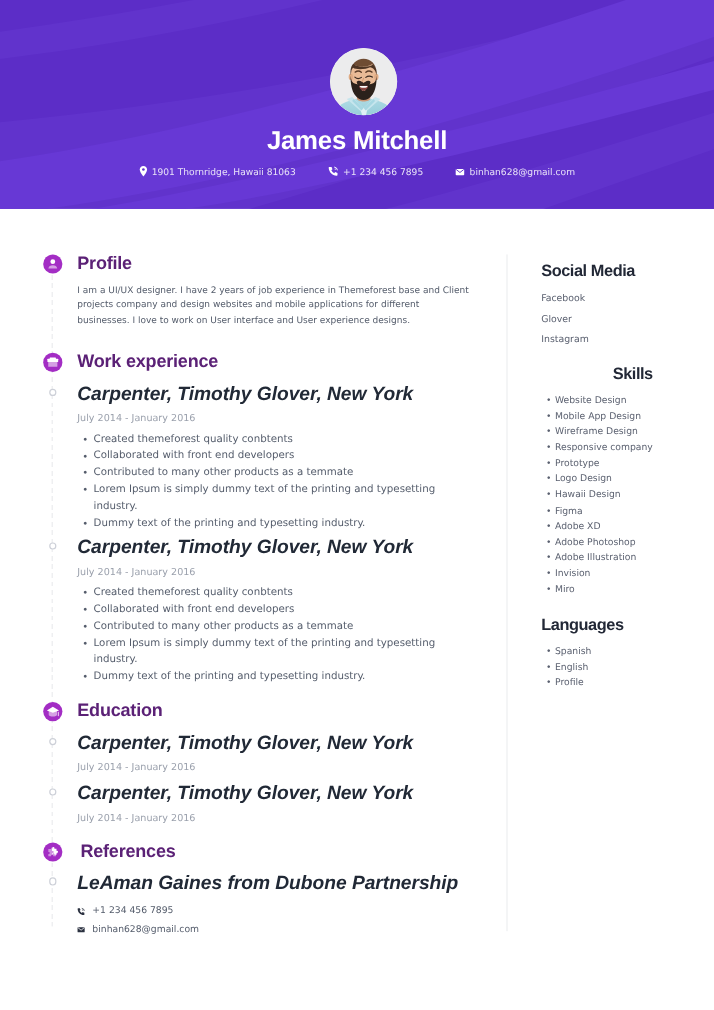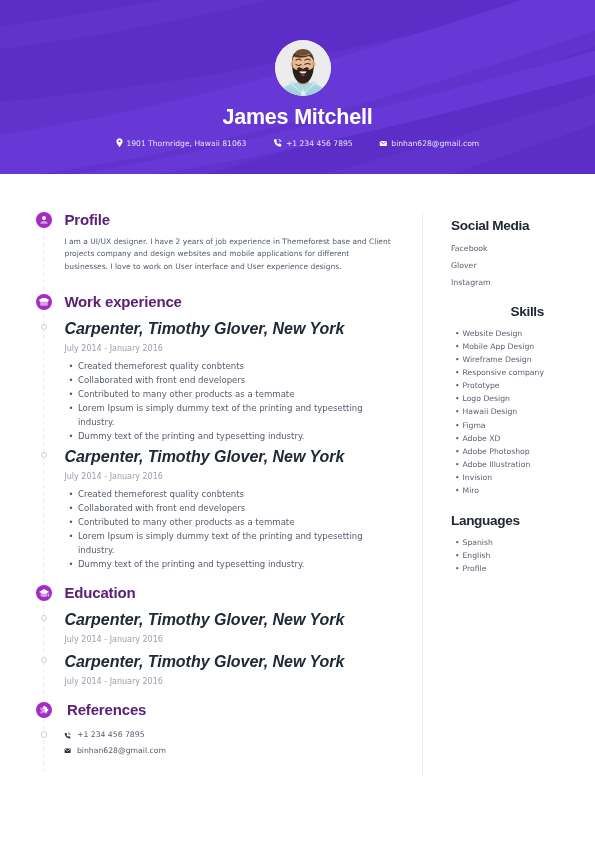--- a/index.html
+++ b/index.html
@@ -265,20 +265,21 @@
       <div class="sec-icon">
         <svg width="16" height="16" viewBox="0 0 16 16">
           <path d="M4.3 5.5h2.3v-0.3a0.9 0.9 0 0 1 1.8 0v0.3h2.3v2.2h0.35a0.9 0.9 0 0 1 0 1.8h-0.35v2.0H8.4v-0.35a0.9 0.9 0 0 0-1.8 0v0.35H4.3V9.7h0.35a0.9 0.9 0 0 0 0-1.8H4.3z" fill="#ffffff" opacity="0.48"></path>
           <path d="M8.5 3.85a0.88 0.88 0 0 1 0.88 0.88v0.52h1.7v1.75h0.42a0.88 0.88 0 0 1 0 1.76h-0.42v1.62H9.38v-0.45a0.88 0.88 0 0 0-0.88-0.88 0.88 0.88 0 0 0-0.88 0.88v0.45H7.3V8.9h0.6a0.9 0.9 0 0 0 0-1.8h-0.6V5.25h0.32V4.73A0.88 0.88 0 0 1 8.5 3.85z" fill="#ffffff"></path>
         </svg>
       </div>
       <div class="sec-title">References</div>
 
       <div class="entry" id="ref-0">
         <div class="dot"></div>
+        <div class="job-title">LeAman Gaines from Dubone Partnership</div>
         <div class="ref-line">
           <span class="ic">
             <svg width="7.2" height="7.2" viewBox="0 0 16 16">
                 <path d="M2.6 2.0h3.0l1.35 3.35-1.7 1.25a9 9 0 0 0 4.2 4.2l1.25-1.7 3.35 1.35v3.0a1.1 1.1 0 0 1-1.2 1.1C6.35 13.95 2.1 9.7 1.5 3.2A1.1 1.1 0 0 1 2.6 2.0z" fill="#2b3140"></path>
                 <path d="M9.9 2.1a4.4 4.4 0 0 1 4.0 4.0" fill="none" stroke="#2b3140" stroke-width="1.35" stroke-linecap="round"></path>
                 <circle cx="10.9" cy="5.0" r="0.95" fill="#2b3140"></circle>
               </svg>
           </span>
           <span>+1 234 456 7895</span>
         </div>

